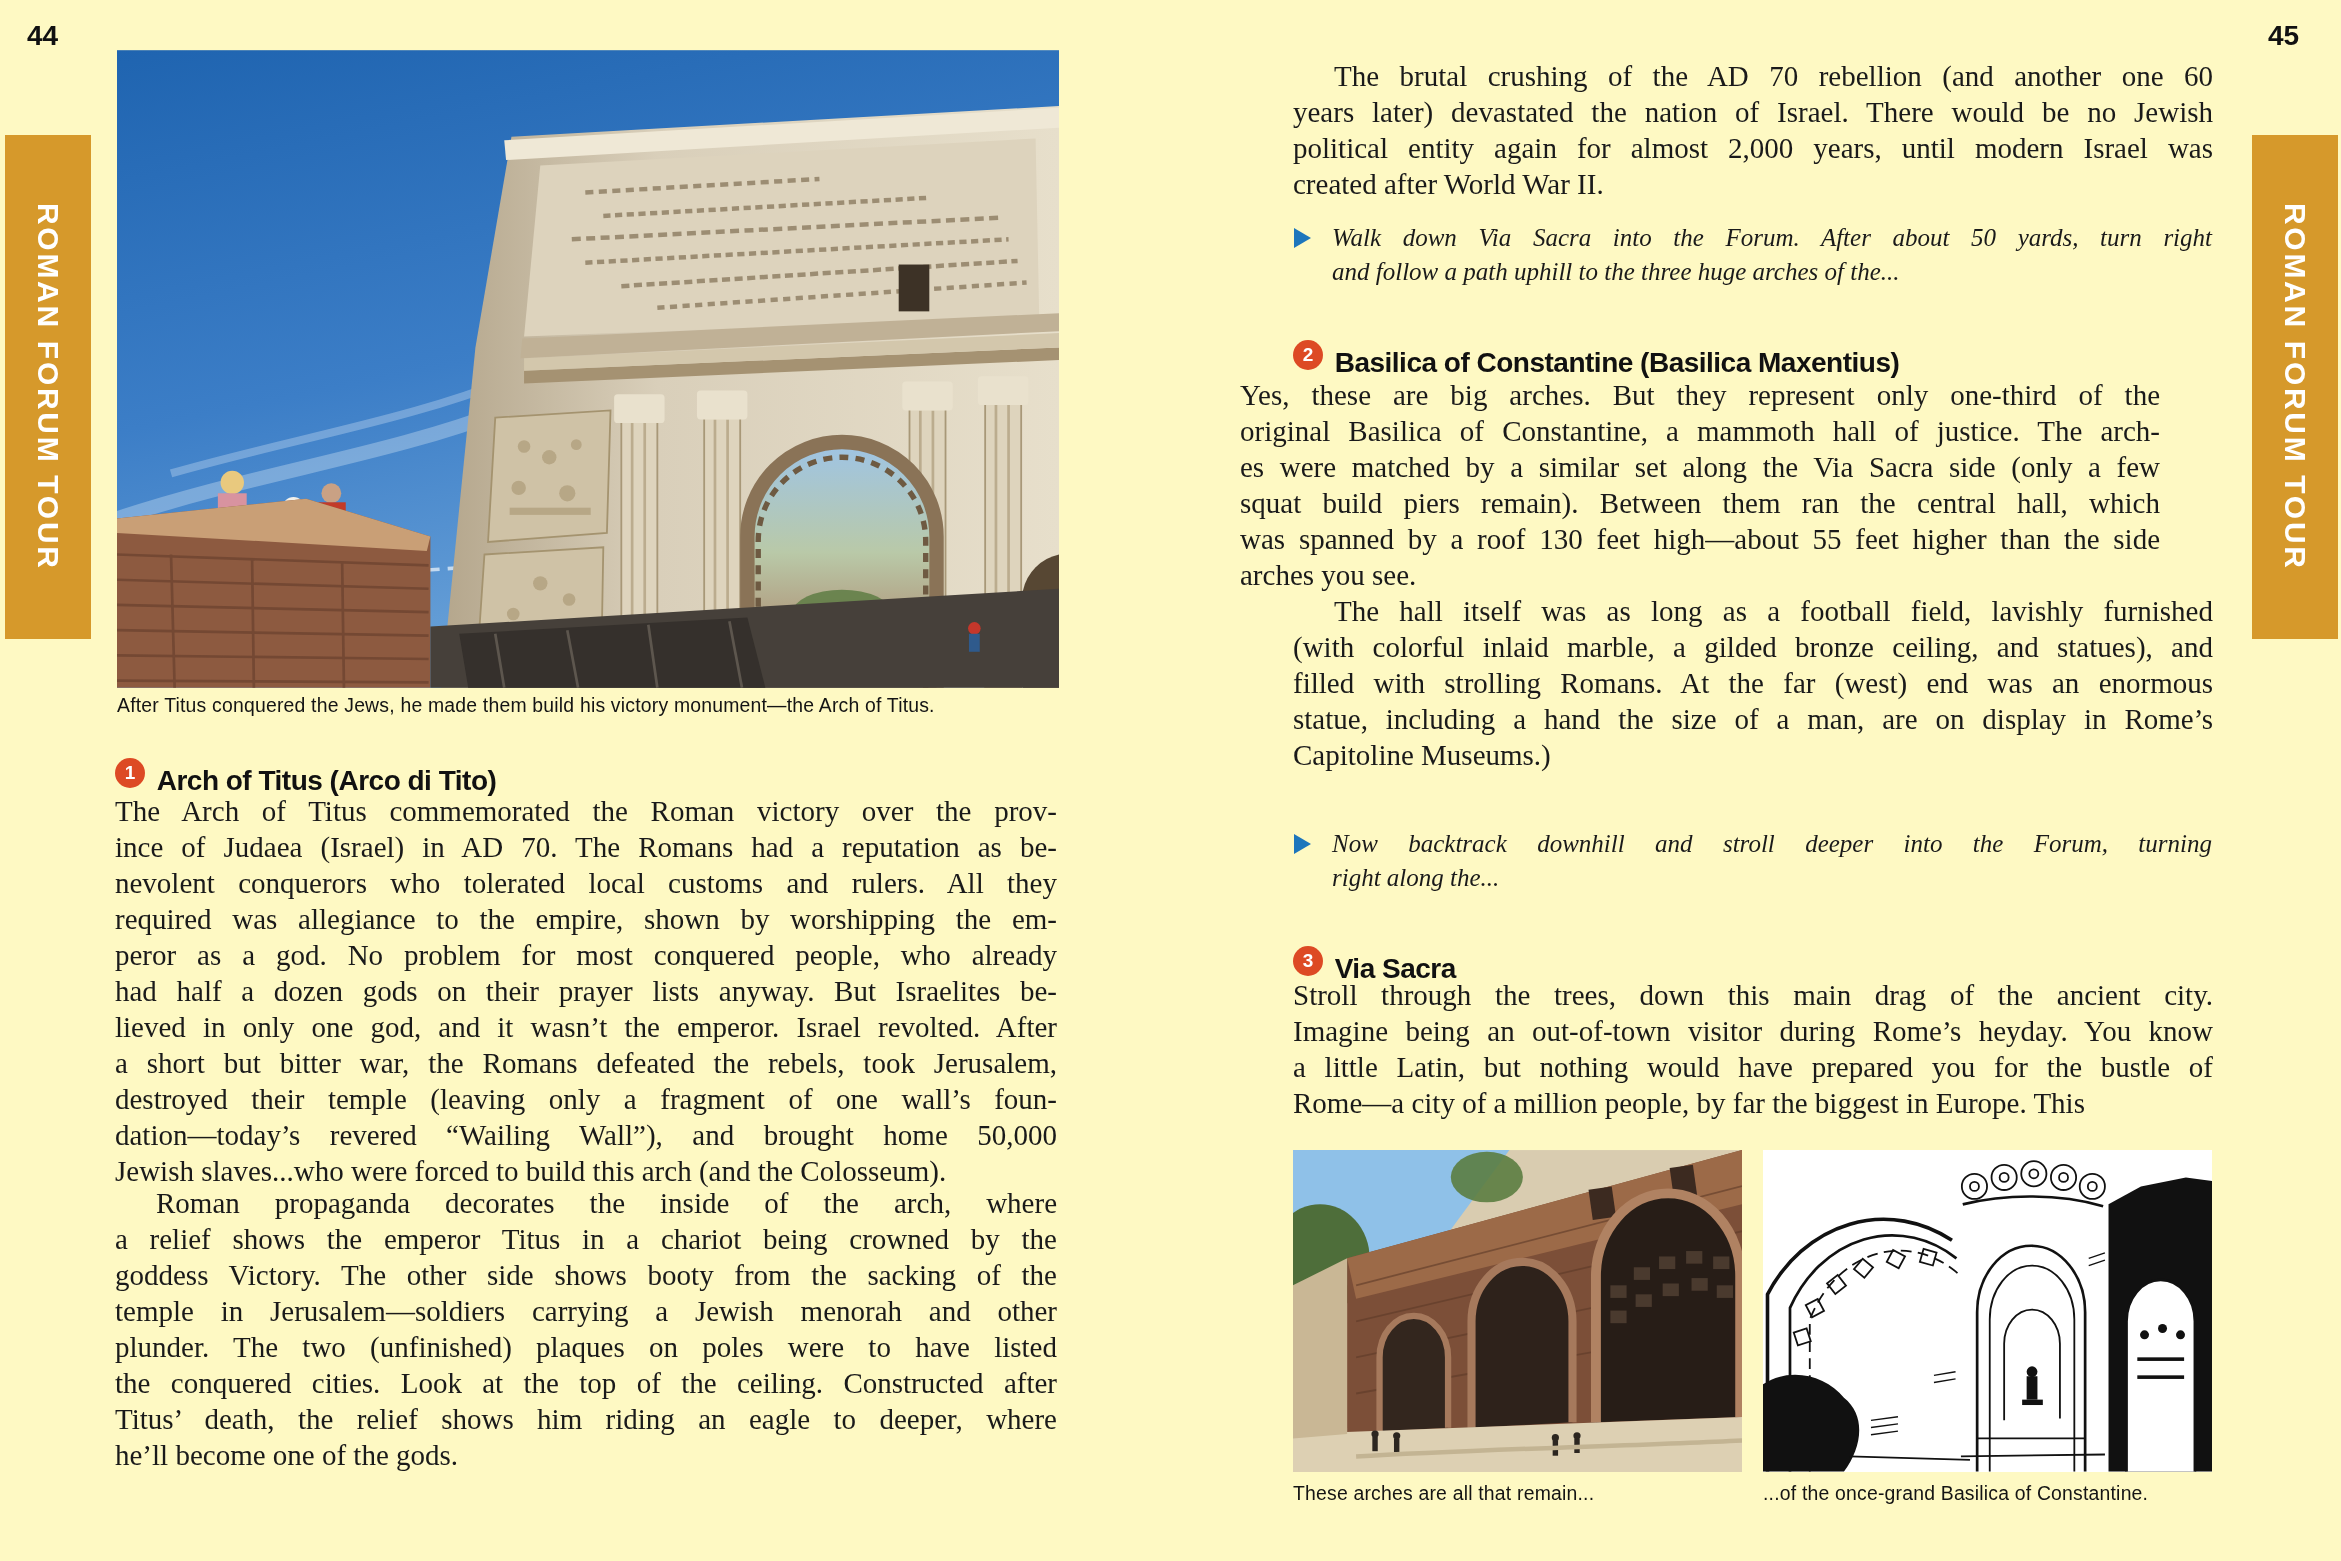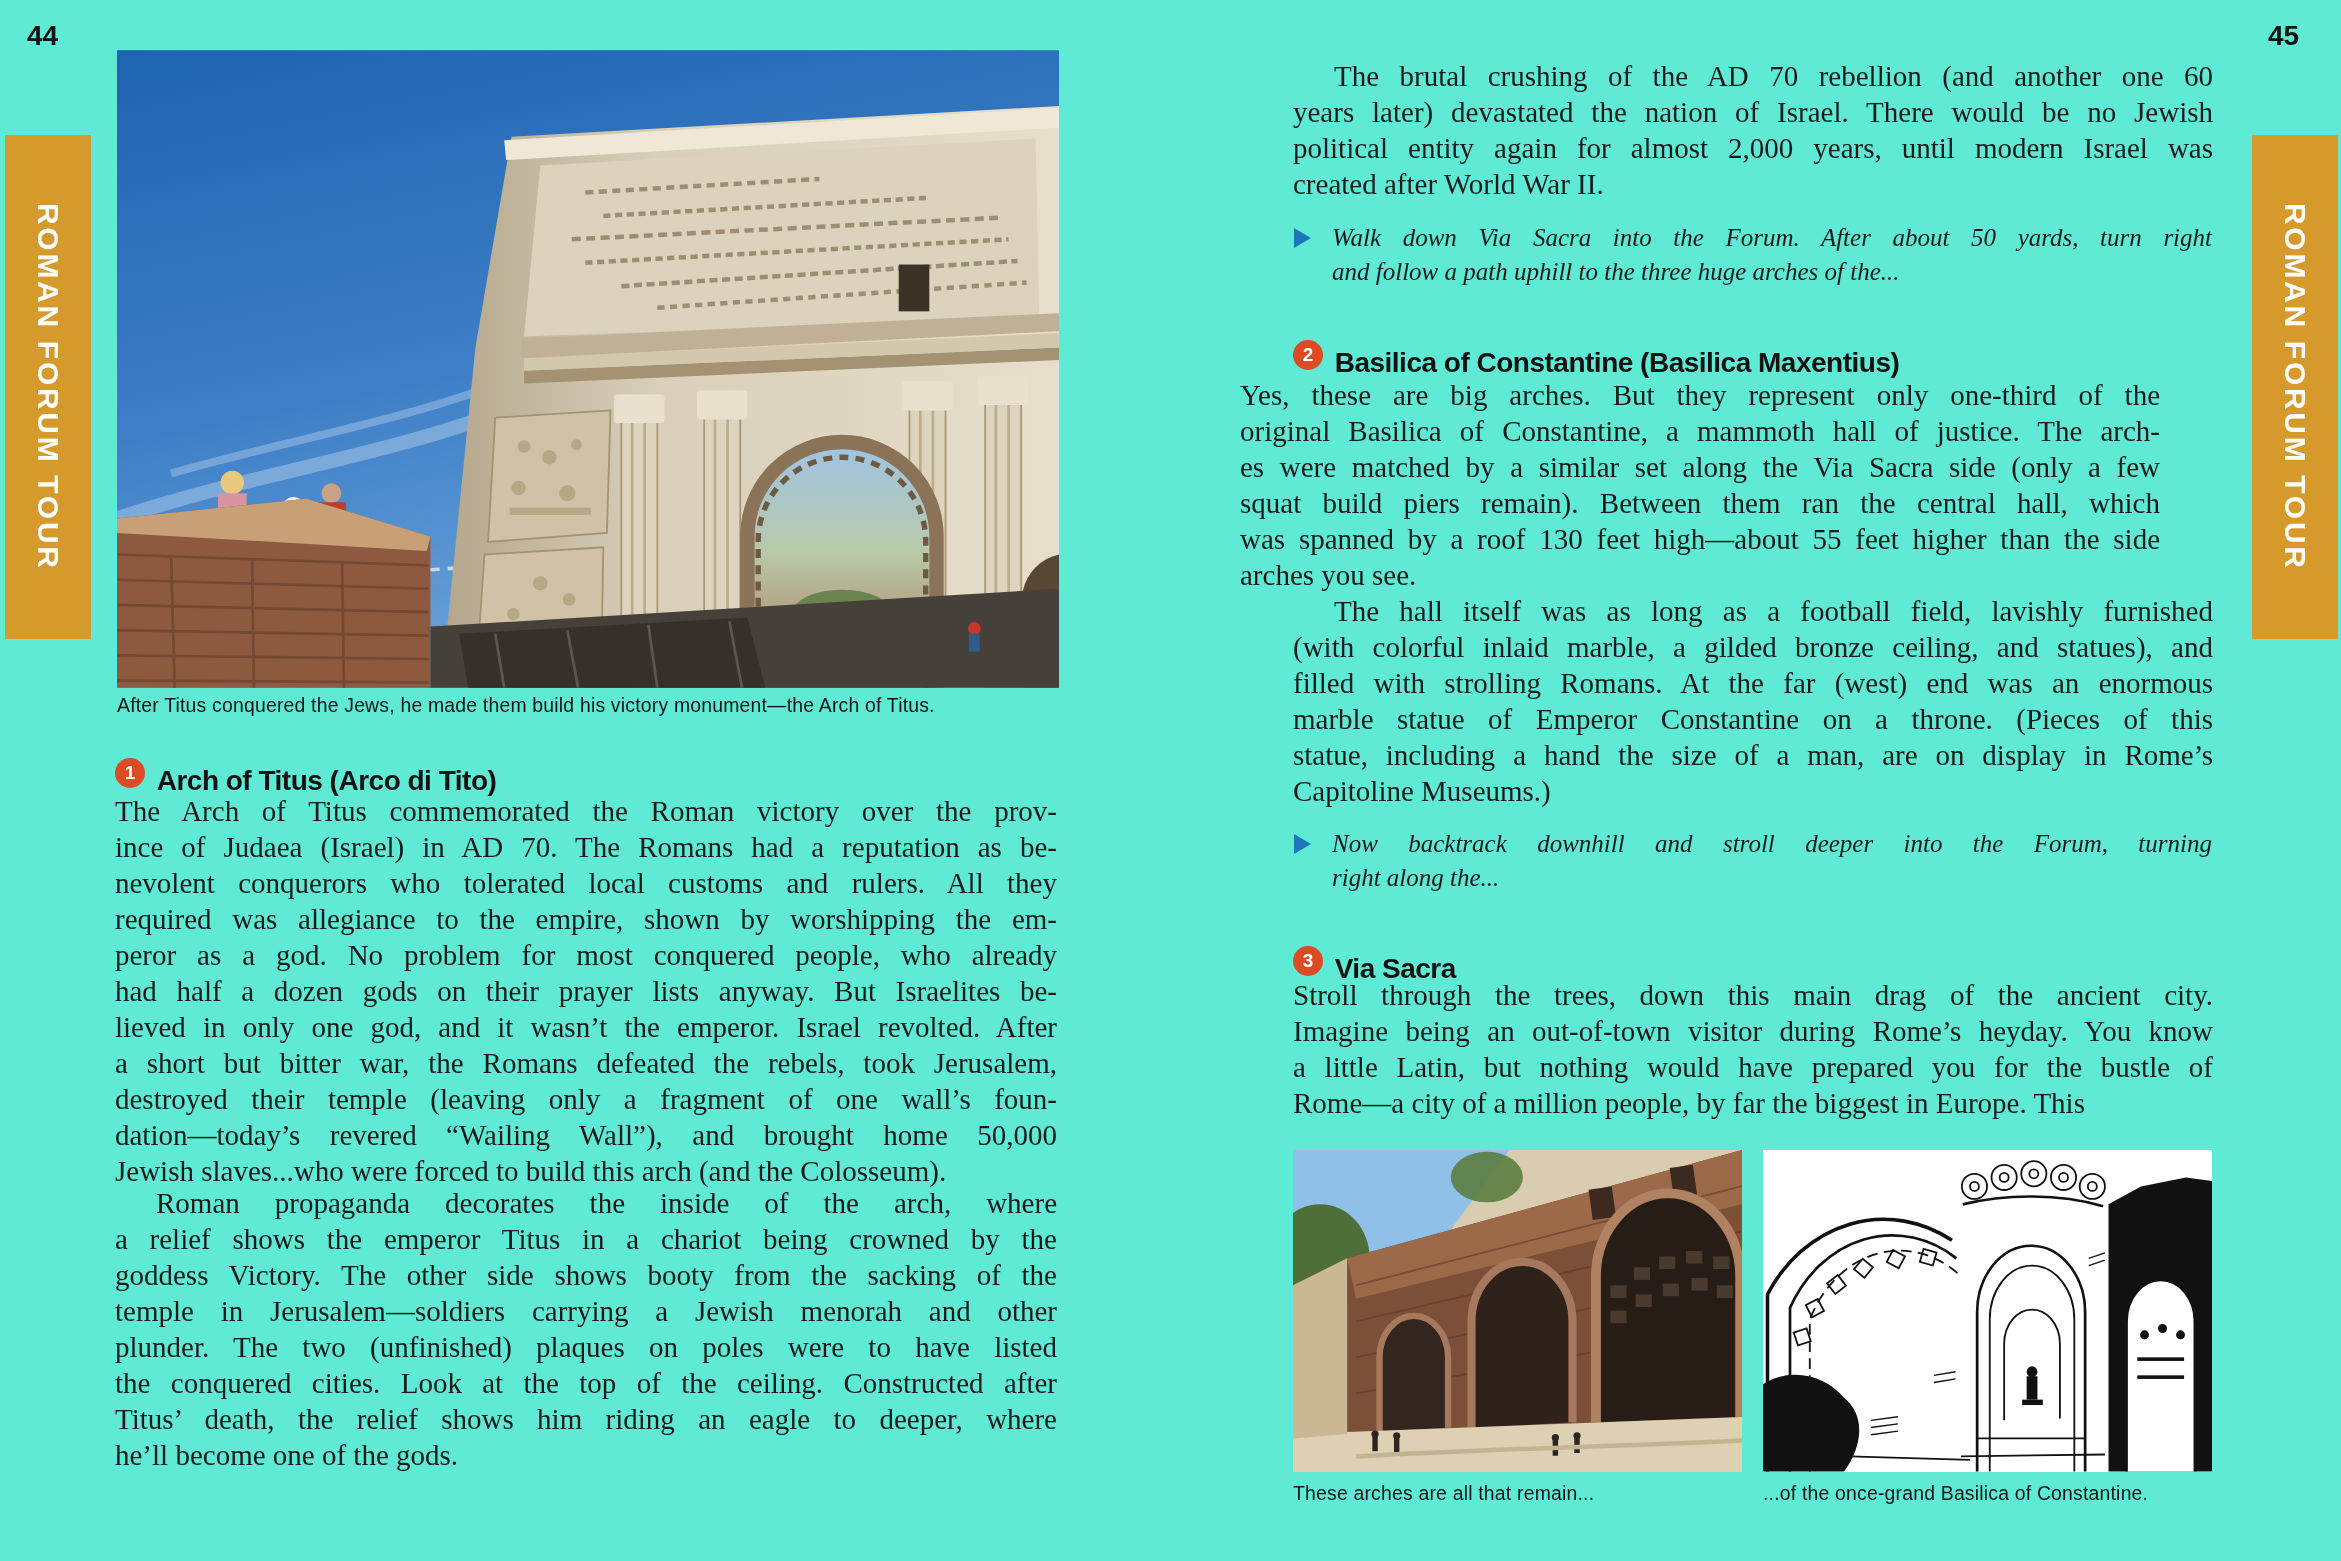--- a/index.html
+++ b/index.html
@@ -1,16 +1,16 @@
 <!DOCTYPE html>
 <html style="font-size:14.4px"><head>
 <meta charset="utf-8">
 <style>
   html,body{margin:0;padding:0;background:#ffffff;}
-  .spread{position:relative;width:2342px;height:1561px;background:#5eead4;overflow:hidden;
+  .spread{position:relative;width:2342px;height:1561px;background:#fef9c3;overflow:hidden;
           font-family:"Liberation Serif", serif;color:#1a1a1a;}
   .pagenum{position:absolute;top:20px;font:bold 28px "Liberation Sans", sans-serif;color:#111;}
   .tab{position:absolute;top:135px;width:86px;height:504px;display:flex;align-items:center;justify-content:center;}
   .tab-text{writing-mode:vertical-rl;font:bold 30px "Liberation Sans", sans-serif;color:#ffffff;
             letter-spacing:2.7px;white-space:nowrap;}
   .photo{position:absolute;overflow:hidden;}
   .photo svg{display:block;}
   .caption{position:absolute;font:19.4px "Liberation Sans", sans-serif;color:#141414;letter-spacing:0.2px;}
   .heading{position:absolute;display:flex;align-items:center;gap:11.7px;}
   .num-circle{width:30px;height:30px;border-radius:50%;display:flex;align-items:center;justify-content:center;
@@ -239,21 +239,20 @@
       <div class="jline">es were matched by a similar set along the Via Sacra side (only a few</div>
       <div class="jline">squat build piers remain). Between them ran the central hall, which</div>
       <div class="jline">was spanned by a roof 130 feet high—about 55 feet higher than the side</div>
       <div class="jline jlast">arches you see.</div>
     </div>
 
   <div class="body-par" style="left:1293px;top:593px;width:920px;">
       <div class="jline" style="padding-left: 41px;">The hall itself was as long as a football field, lavishly furnished</div>
       <div class="jline">(with colorful inlaid marble, a gilded bronze ceiling, and statues), and</div>
       <div class="jline">filled with strolling Romans. At the far (west) end was an enormous</div>
-      <div class="jline">marble statue of Emperor Constantine on a throne. (Pieces of this</div>
       <div class="jline">statue, including a hand the size of a man, are on display in Rome’s</div>
       <div class="jline jlast">Capitoline Museums.)</div>
     </div>
 
   <div class="direction" style="left:1294px;top:827px;width:918px;">
     <div class="dir-arrow"></div>
     <div class="dir-lines">
         <div class="jline">Now backtrack downhill and stroll deeper into the Forum, turning</div>
         <div class="jline jlast">right along the...</div>
       </div>

